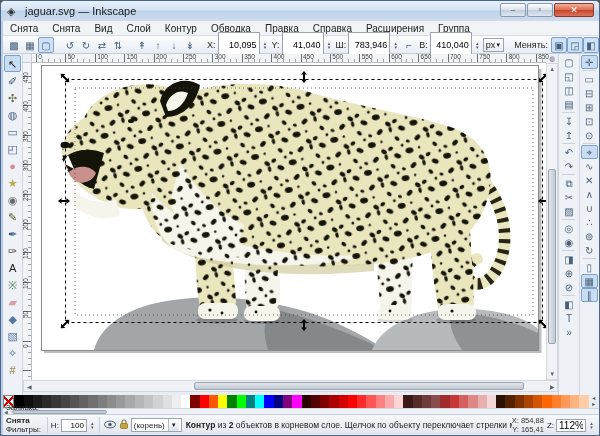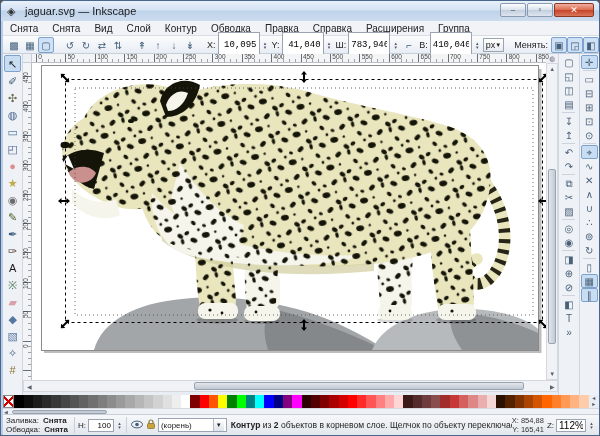--- a/index.html
+++ b/index.html
@@ -25,21 +25,21 @@
   
   #toolctrl{position:absolute;left:2px;top:35px;width:596px;height:18px;
     background:linear-gradient(#fbfcfd,#e8edf4);border-bottom:1px solid #c6cfda;
     display:flex;align-items:center;font-size:9px;color:#222;padding-left:3px;gap:1px;}
   .tbtn{min-width:16px;height:16px;line-height:15px;text-align:center;font-size:10px;color:#44607c;
     border:1px solid transparent;border-radius:2px;}
   .tbtn.pressed{background:#cfe2f5;border-color:#7da2ce;}
   .tsep{width:1px;height:14px;background:#c4ccd6;margin:0 3px;}
   .fld{display:flex;align-items:center;gap:2px;margin:0 1px;}
   .fld label{font-size:9px;color:#222;}
-  .fld input{width:42px;height:14px;border:1px solid #9aa5b1;font-size:9px;text-align:right;padding:12px 2px;background:#fff;font-family:Liberation Mono, monospace;}
+  .fld input{width:42px;height:14px;border:1px solid #9aa5b1;font-size:9px;text-align:right;padding:12px 2px;background:#fff;}
   .spinner{display:inline-block;width:7px;font-size:5px;line-height:4px;color:#556;}
   .spinner:before{content:"▴";display:block;text-align:center;}
   .spinner:after{content:"▾";display:block;text-align:center;}
   .unit-dd{width:26px;height:14px;border:1px solid #9aa5b1;background:linear-gradient(#fff,#e7ebf0);
     font-size:9px;display:flex;align-items:center;justify-content:space-between;padding:0 2px;}
   
   #main{position:absolute;left:2px;top:53px;width:596px;height:341px;background:#e8edf4;display:flex;}
   #toolbox{width:21px;height:100%;background:#eef1f6;border-right:1px solid #d0d7e0;padding-top:1px;}
   .tool{width:17px;height:17px;margin:0 auto;text-align:center;line-height:16px;font-size:11px;
     color:#3c3c3c;border:1px solid transparent;border-radius:2px;}
@@ -82,26 +82,26 @@
      border:1px solid #888;}
   #pal-ctl{width:10px;display:flex;flex-direction:column;font-size:6px;line-height:6px;color:#556;text-align:center;background:#e8edf3;}
   #palscroll{position:absolute;left:2px;top:407px;width:596px;height:6px;background:#eef1f5;border-top:1px solid #d5dae0;}
   #palscroll .thumb{position:absolute;left:9px;top:1px;width:95px;height:4px;background:#c3cbd4;border:1px solid #9aa4b0;border-radius:2px;}
   #palscroll .arr{position:absolute;left:1px;top:0;font-size:5px;color:#5a6572;}
   
   #statusbar{position:absolute;left:2px;top:413px;width:596px;height:21px;
     background:linear-gradient(#f6f8fa,#e2e7ed);border-top:1px solid #c9d0d9;
     display:flex;align-items:center;font-size:8px;color:#222;}
   .fs-block{display:flex;flex-direction:column;justify-content:center;line-height:9px;padding:0 3px;}
-  .fs-row{display:flex;gap:4px;}
+  .fs-row{display:flex;gap:4px;flex-direction:column;}
   .fs-row b{font-size:8px;}
   .st-sep{width:1px;height:16px;background:#c9d0d9;margin:0 3px;}
   #opacity input{width:26px;height:13px;border:1px solid #9aa5b1;font-size:8px;text-align:right;}
   .mini-ico{width:14px;text-align:center;color:#4a6078;font-size:10px;}
-  #layer-dd{display:flex;align-items:center;border:1px solid #9aa5b1;background:#fff;height:14px;font-size:8px;padding:0 2px;gap:21px;}
+  #layer-dd{display:flex;align-items:center;border:1px solid #9aa5b1;background:#fff;height:14px;font-size:8px;padding:0 2px;gap:3px;}
   #layer-dd .dd{background:linear-gradient(#fff,#dde3ea);border-left:1px solid #b5bec8;font-size:6px;padding:0 2px;height:100%;display:flex;align-items:center;}
   #status-msg{flex:1;padding:0 4px;font-size:8.5px;white-space:nowrap;overflow:hidden;}
   #xy-block{line-height:9px;text-align:right;font-size:7.5px;color:#333;padding-right:3px;}
   #zoom-block{display:flex;align-items:center;gap:2px;padding-right:4px;}
   #zoom-block input{width:30px;height:13px;border:1px solid #9aa5b1;font-size:10px;text-align:right;}
 </style>
 </head>
 <body>
 
 <div id="win">
@@ -494,21 +494,21 @@
       <div class="thumb"></div>
   </div>
 
   <div id="statusbar">
     <div class="fs-block">
       <div class="fs-row">
           <span>Заливка:</span>
           <b>Снята</b>
         </div>
       <div class="fs-row">
-          <span>Обводка:</span>
+          <span>Фильтры:</span>
           <b>Снята</b>
         </div>
     </div>
     <div class="st-sep"></div>
     <div id="opacity" style="display:flex;align-items:center;gap:2px;">
       <span>Н:</span>
       <input readonly="" value="100" style="">
       <span class="spinner"></span>
     </div>
     <div class="st-sep"></div>

